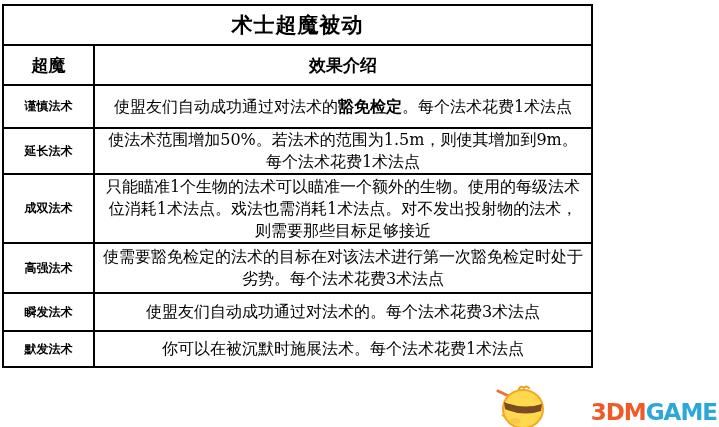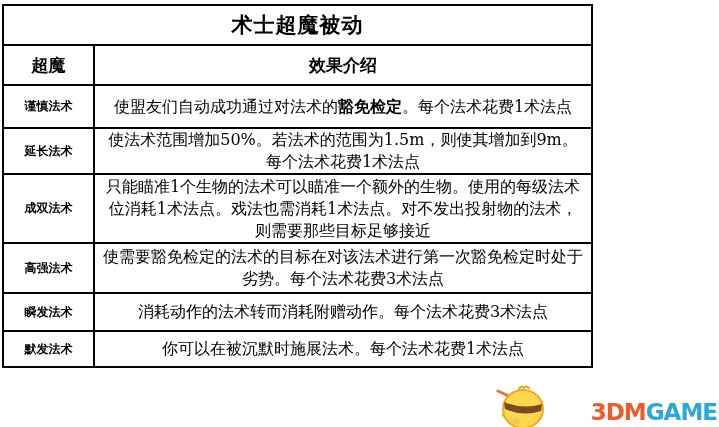--- a/index.html
+++ b/index.html
@@ -120,21 +120,21 @@
       <td class="desc">只能瞄准1个生物的法术可以瞄准一个额外的生物。使用的每级法术位消耗1术法点。戏法也需消耗1术法点。对不发出投射物的法术，则需要那些目标足够接近</td>
     </tr>
 
     <tr class="r5">
       <td class="name">高强法术</td>
       <td class="desc">使需要豁免检定的法术的目标在对该法术进行第一次豁免检定时处于劣势。每个法术花费3术法点</td>
     </tr>
 
     <tr class="r6">
       <td class="name">瞬发法术</td>
-      <td class="desc">消耗动作的法术转而消耗附赠动作。每个法术花费3术法点</td>
+      <td class="desc">使盟友们自动成功通过对法术的。每个法术花费3术法点</td>
     </tr>
 
     <tr class="r7">
       <td class="name">默发法术</td>
       <td class="desc">你可以在被沉默时施展法术。每个法术花费1术法点</td>
     </tr>
   </tbody>
     </table>
 
   <div class="watermark">

